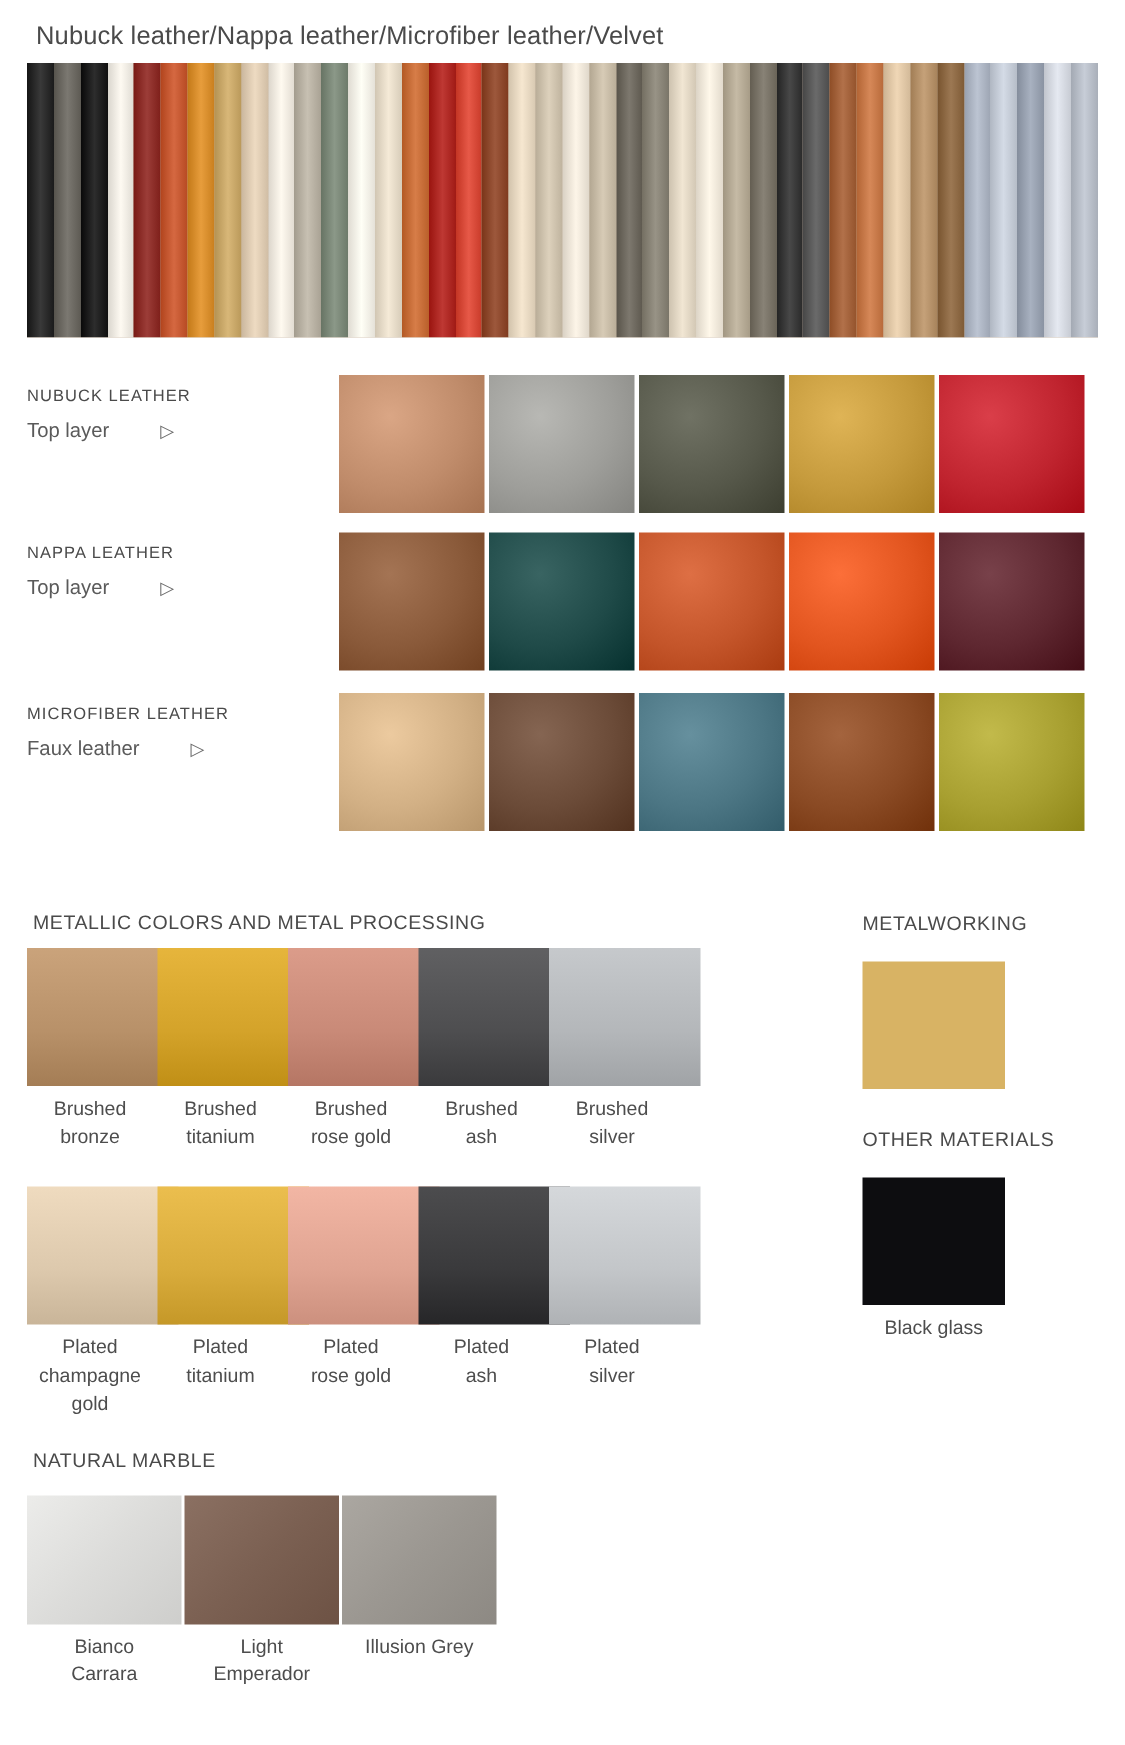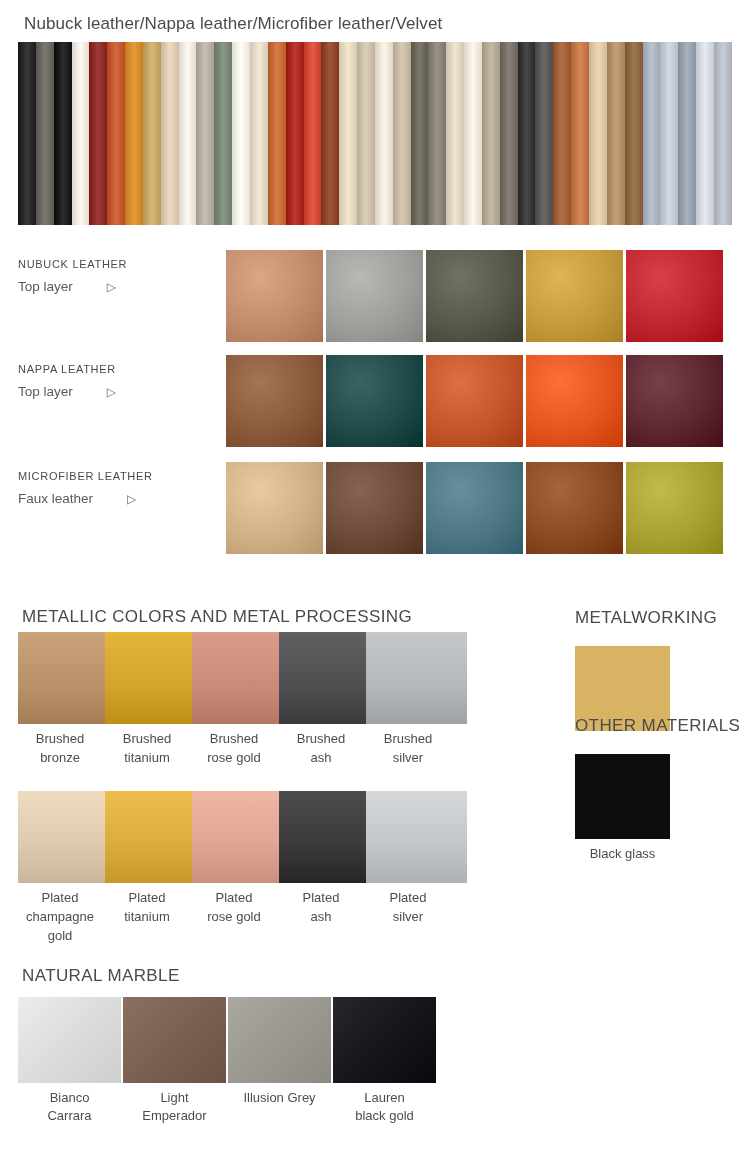--- a/index.html
+++ b/index.html
@@ -27,21 +27,21 @@
   
   .leather-row{position:absolute;left:0;width:750px;height:92px;}
   .lr-label{position:absolute;left:18px;top:8px;}
   .lr-title{font-size:11px;color:#4a4a4a;letter-spacing:.7px;}
   .lr-sub{font-size:13.5px;color:#5a5a5a;margin-top:9px;display:flex;align-items:center;gap:34px;}
   .lr-arrow{font-size:12px;color:#6b6b6b;}
   .swatches{position:absolute;left:226px;top:0;display:flex;gap:3px;}
   .sw{width:97px;height:92px;}
 
   
-  .sec-title{font-size:17px;color:#4a4a4a;letter-spacing:.4px;}
+  .sec-title{font-size:13px;color:#4a4a4a;letter-spacing:.4px;}
   .metal-grid{position:absolute;left:18px;top:632px;}
   .mrow{display:flex;gap:3px;}
   .mcell{width:84px;}
   .mchip{width:101px;height:92px;}
   .mcap{
     font-size:13px;color:#4d4d4d;text-align:center;
     line-height:19px;padding-top:5px;
   }
   .right-col{position:absolute;left:575px;}
 
@@ -231,21 +231,21 @@
           </div>
         </div>
       </div>
   </div>
 
   <div class="right-col" style="top:608px">
     <div class="sec-title">METALWORKING</div>
     <div style="width:95px;height:85px;margin-top:18px;background:#d8b364"></div>
   </div>
 
-  <div class="right-col" style="top:716px">
+  <div class="right-col" style="top:752px">
     <div class="sec-title">OTHER MATERIALS</div>
     <div style="width:95px;height:85px;margin-top:18px;background:#0d0d10"></div>
     <div class="mcap" style="width:95px">Black glass</div>
   </div>
 
   <div class="sec-title" style="position:absolute;left:22px;top:966px">NATURAL MARBLE</div>
   <div class="marble-row">
       <div class="mbcell">
         <div class="mbchip" style="background: linear-gradient(135deg, rgb(236, 236, 234), rgb(220, 220, 218) 50%, rgb(206, 206, 204));"></div>
         <div class="mbcap">
@@ -259,22 +259,15 @@
           <div>Light</div>
           <div>Emperador</div>
         </div>
       </div>
       <div class="mbcell">
         <div class="mbchip" style="background: linear-gradient(135deg, rgb(171, 167, 161), rgb(155, 151, 145) 50%, rgb(141, 137, 131));"></div>
         <div class="mbcap">
           <div>Illusion Grey</div>
         </div>
       </div>
-      <div class="mbcell">
-        <div class="mbchip" style="background: linear-gradient(135deg, rgb(39, 39, 43), rgb(23, 23, 27) 50%, rgb(9, 9, 13));"></div>
-        <div class="mbcap">
-          <div>Lauren</div>
-          <div>black gold</div>
-        </div>
-      </div>
     </div>
 
 </div>
 
 </body></html>

